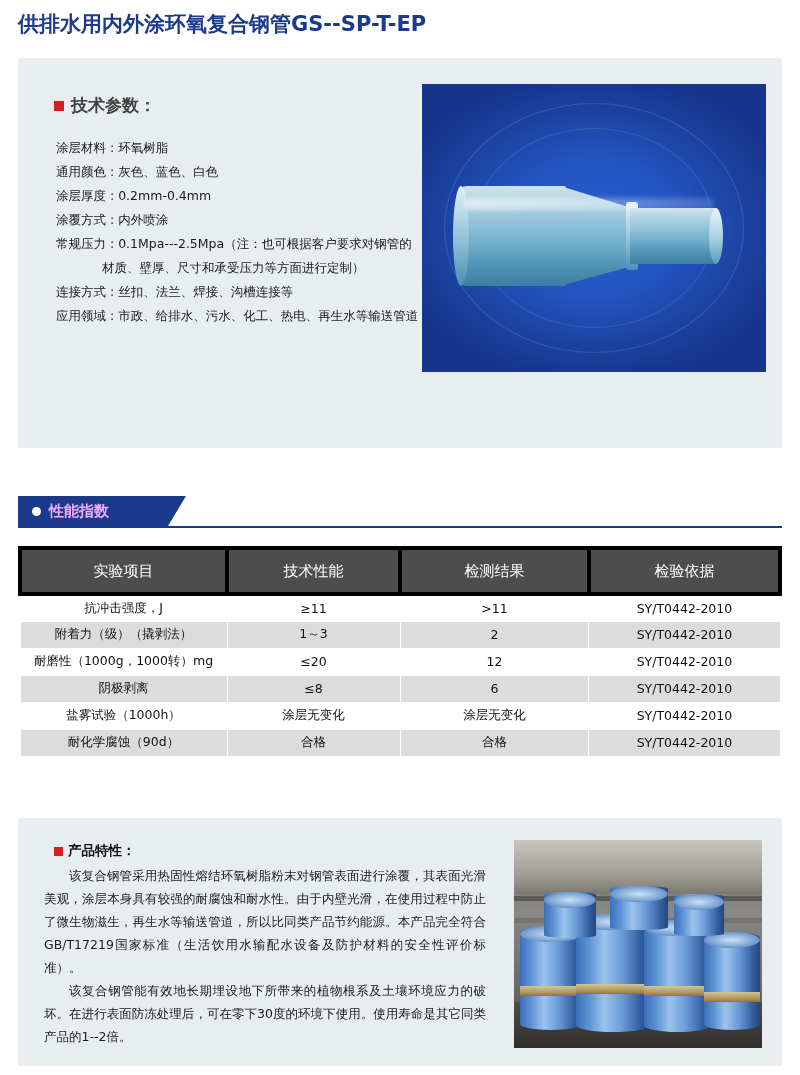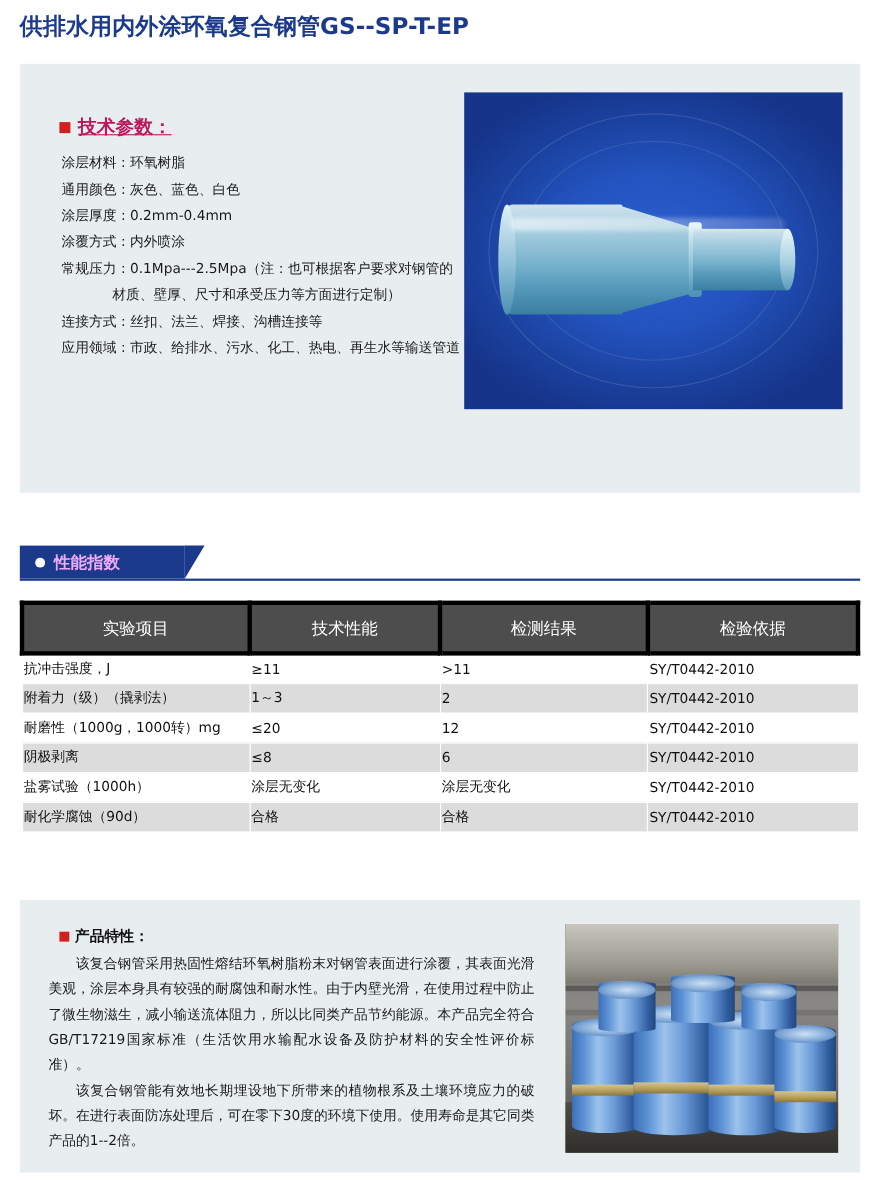--- a/index.html
+++ b/index.html
@@ -35,27 +35,26 @@
     position: absolute;
     left: 18px;
     top: 58px;
     width: 764px;
     height: 390px;
     background: #e8eef0;
   }
   .spec-head {
     position: absolute;
     left: 36px;
-    top: 46px;
+    top: 36px;
     font-size: 17px;
     font-weight: bold;
-    color: #be185d;
+    color: #404040;
     display: flex;
     align-items: center;
-    text-decoration: underline;
   }
   .red-square {
     display: inline-block;
     width: 10px;
     height: 10px;
     background: #d21f1f;
     margin-right: 7px;
   }
   .spec-list {
     position: absolute;
@@ -206,21 +205,21 @@
     color: #ffffff;
     font-size: 15px;
     font-weight: normal;
     height: 46px;
     border: 4px solid #000000;
     text-align: center;
   }
   .perf-table td {
     height: 27px;
     border: 1px solid #ffffff;
-    text-align: left;
+    text-align: center;
     font-size: 12.5px;
   }
   .perf-table tr.odd td { background: #ffffff; }
   .perf-table tr.even td { background: #dcdcdc; }
   .perf-table td.c0 { width: 208px; }
   .perf-table td.c1 { width: 174px; }
   .perf-table td.c2 { width: 190px; }
   .perf-table td.c3 { width: 192px; }
 
   
@@ -394,21 +393,21 @@
       </tr>
     </tbody>
   </table>
 
   <div class="panel-feat">
     <div class="feat-head">
       <span class="red-square"></span>
       <span>产品特性：</span>
     </div>
     <div class="feat-body">
-      <p>该复合钢管采用热固性熔结环氧树脂粉末对钢管表面进行涂覆，其表面光滑美观，涂层本身具有较强的耐腐蚀和耐水性。由于内壁光滑，在使用过程中防止了微生物滋生，减小输送流体阻力，所以比同类产品节约能源。本产品完全符合GB/T17219国家标准（生活饮用水输配水设备及防护材料的安全性评价标准）。</p>
+      <p>该复合钢管采用热固性熔结环氧树脂粉末对钢管表面进行涂覆，其表面光滑美观，涂层本身具有较强的耐腐蚀和耐水性。由于内壁光滑，在使用过程中防止了微生物滋生，再生水等输送管道，所以比同类产品节约能源。本产品完全符合GB/T17219国家标准（生活饮用水输配水设备及防护材料的安全性评价标准）。</p>
       <p>该复合钢管能有效地长期埋设地下所带来的植物根系及土壤环境应力的破坏。在进行表面防冻处理后，可在零下30度的环境下使用。使用寿命是其它同类产品的1--2倍。</p>
     </div>
 
     <div class="photo-stack">
       <div class="wallwin"></div>
       <div class="beam" style="top:56px;"></div>
       <div class="beam" style="top:78px; opacity:.4;"></div>
       <div class="floor"></div>
 
       <div class="pipecyl" style="left:6px; top:86px; width:62px; height:104px;">

